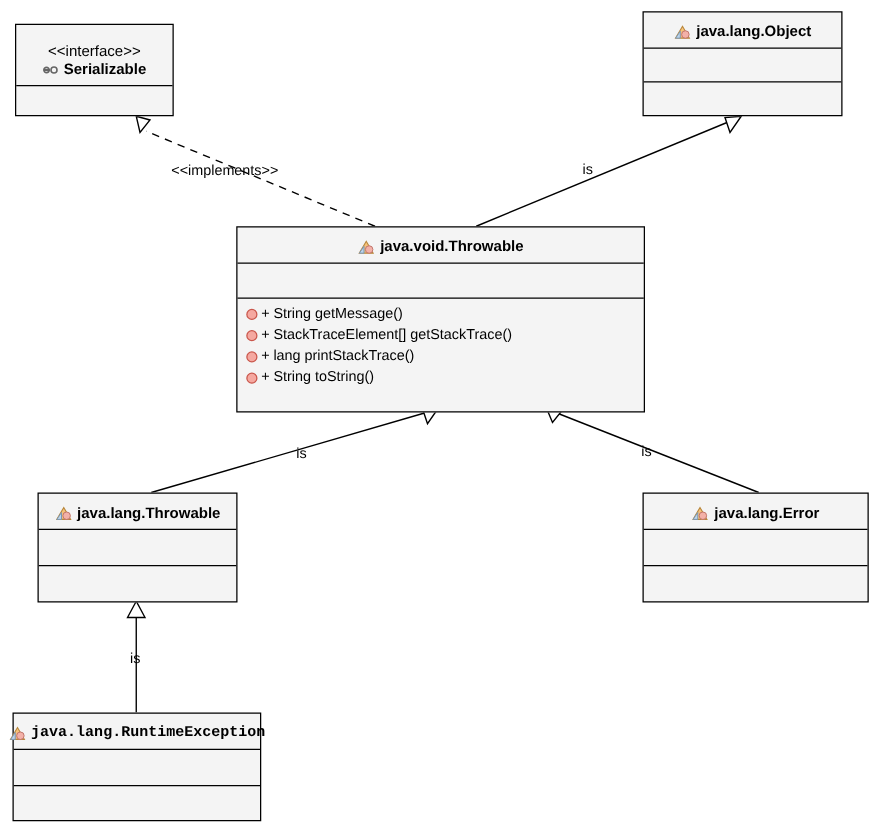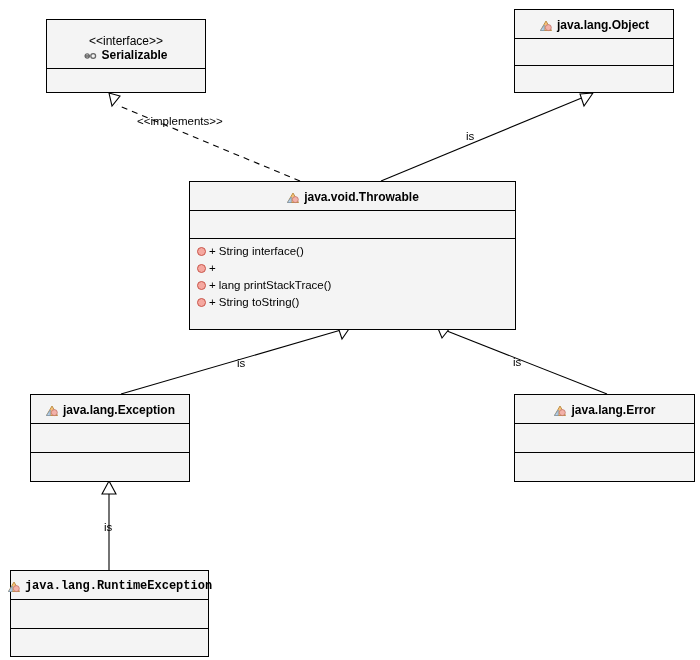--- a/index.html
+++ b/index.html
@@ -149,27 +149,27 @@
       <line x1="607" y1="394" x2="447" y2="331" stroke="#000000" stroke-width="1.1"></line>
       <polygon points="437,326 450,328 442,338" fill="#ffffff" stroke="#000000" stroke-width="1.1"></polygon>
     </g>
 
     <g>
       <line x1="109" y1="570" x2="109" y2="494" stroke="#000000" stroke-width="1.1"></line>
       <polygon points="109,481 102,494 116,494" fill="#ffffff" stroke="#000000" stroke-width="1.1"></polygon>
     </g>
   </svg>
 
-  <div class="edge-label" style="left:137px; top:115px;">&lt;&lt;implements&gt;&gt;</div>
+  <div class="edge-label" style="left:137px; top:131px;">&lt;&lt;implements&gt;&gt;</div>
   <div class="edge-label" style="left:466px; top:130px;">is</div>
   <div class="edge-label" style="left:237px; top:357px;">is</div>
   <div class="edge-label" style="left:513px; top:356px;">is</div>
   <div class="edge-label" style="left:104px; top:521px;">is</div>
 
-  <div class="uml-class" style="left:46px; top:19px; width:160px; height:74px;">
+  <div class="uml-class" style="left:12px; top:19px; width:127px; height:74px;">
     <div class="uml-compartment compartment-name" style="height:48px;">
       <div class="stereotype">&lt;&lt;interface&gt;&gt;</div>
       <div class="class-title">
         <span class="icon">
           <svg width="13" height="10" viewBox="0 0 13 10">
             <line x1="1" y1="5" x2="6" y2="5" stroke="#666666" stroke-width="1.6"></line>
             <circle cx="3.2" cy="5" r="2.1" fill="none" stroke="#666666" stroke-width="1.3"></circle>
             <circle cx="9.2" cy="5" r="2.4" fill="none" stroke="#666666" stroke-width="1.3"></circle>
           </svg>
         </span>
@@ -208,26 +208,27 @@
         </span>
         <span>java.void.Throwable</span>
       </div>
     </div>
     <div class="uml-compartment compartment-attrs" style="height:28px;"></div>
     <div class="uml-compartment compartment-ops" style="flex:1;">
 
       <div class="member-row">
         <span class="bullet-public"></span>
         <span class="visibility">+</span>
-        <span>String interface()</span>
-      </div>
-
-      <div class="member-row">
-        <span class="bullet-public"></span>
-        <span class="visibility">+</span>
+        <span>String getMessage()</span>
+      </div>
+
+      <div class="member-row">
+        <span class="bullet-public"></span>
+        <span class="visibility">+</span>
+        <span>StackTraceElement[] getStackTrace()</span>
       </div>
 
       <div class="member-row">
         <span class="bullet-public"></span>
         <span class="visibility">+</span>
         <span>lang printStackTrace()</span>
       </div>
 
       <div class="member-row">
         <span class="bullet-public"></span>
@@ -240,21 +241,21 @@
   <div class="uml-class" style="left:30px; top:394px; width:160px; height:88px;">
     <div class="uml-compartment compartment-name" style="height:28px;">
       <div class="class-title">
         <span class="icon">
           <svg width="14" height="13" viewBox="0 0 14 13">
             <path d="M1.5 11.5 L7 2 L12.5 11.5 Z" fill="#f7c37a" stroke="#b8873c" stroke-width="0.9"></path>
             <path d="M1.5 11.5 L5.2 6.0 L5.2 11.5 Z" fill="#bcd4ea" stroke="#7b98b4" stroke-width="0.8"></path>
             <circle cx="9.3" cy="8.6" r="3.0" fill="#f3b1a8" stroke="#c2766c" stroke-width="0.8"></circle>
           </svg>
         </span>
-        <span>java.lang.Exception</span>
+        <span>java.lang.Throwable</span>
       </div>
     </div>
     <div class="uml-compartment compartment-attrs" style="height:29px;"></div>
     <div class="uml-compartment compartment-ops" style="flex:1;"></div>
   </div>
 
   <div class="uml-class" style="left:514px; top:394px; width:181px; height:88px;">
     <div class="uml-compartment compartment-name" style="height:28px;">
       <div class="class-title">
         <span class="icon">

